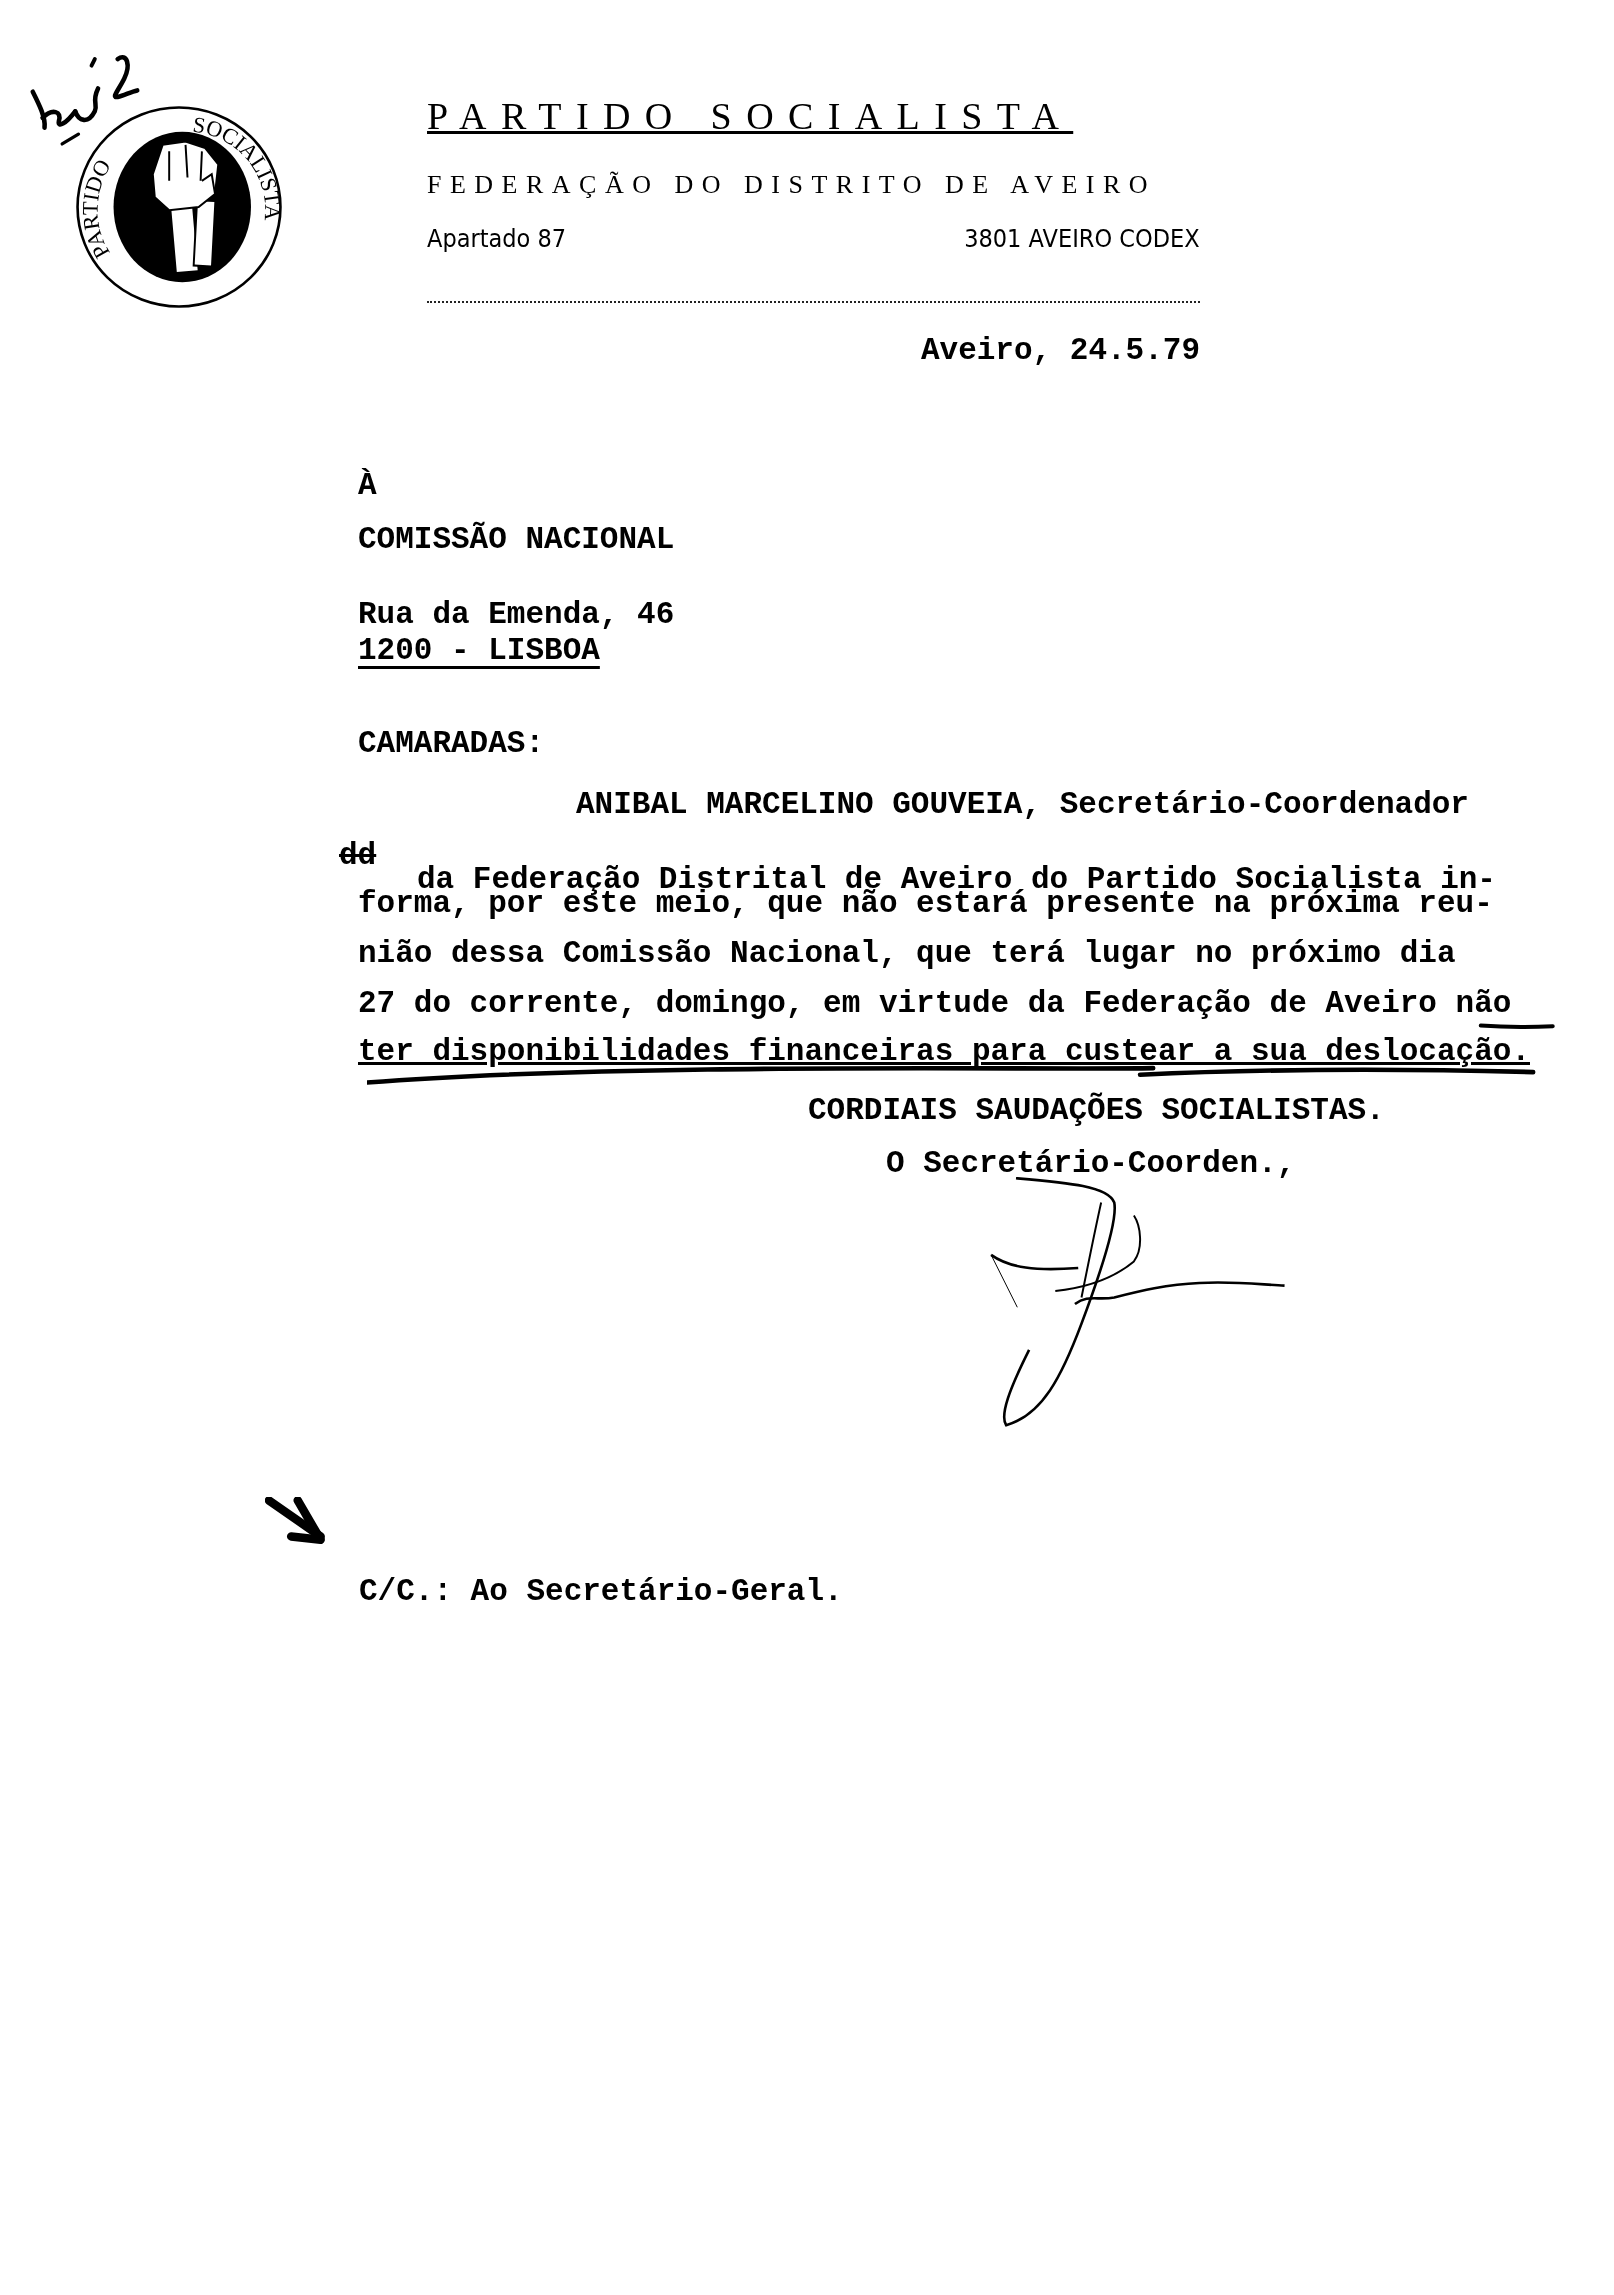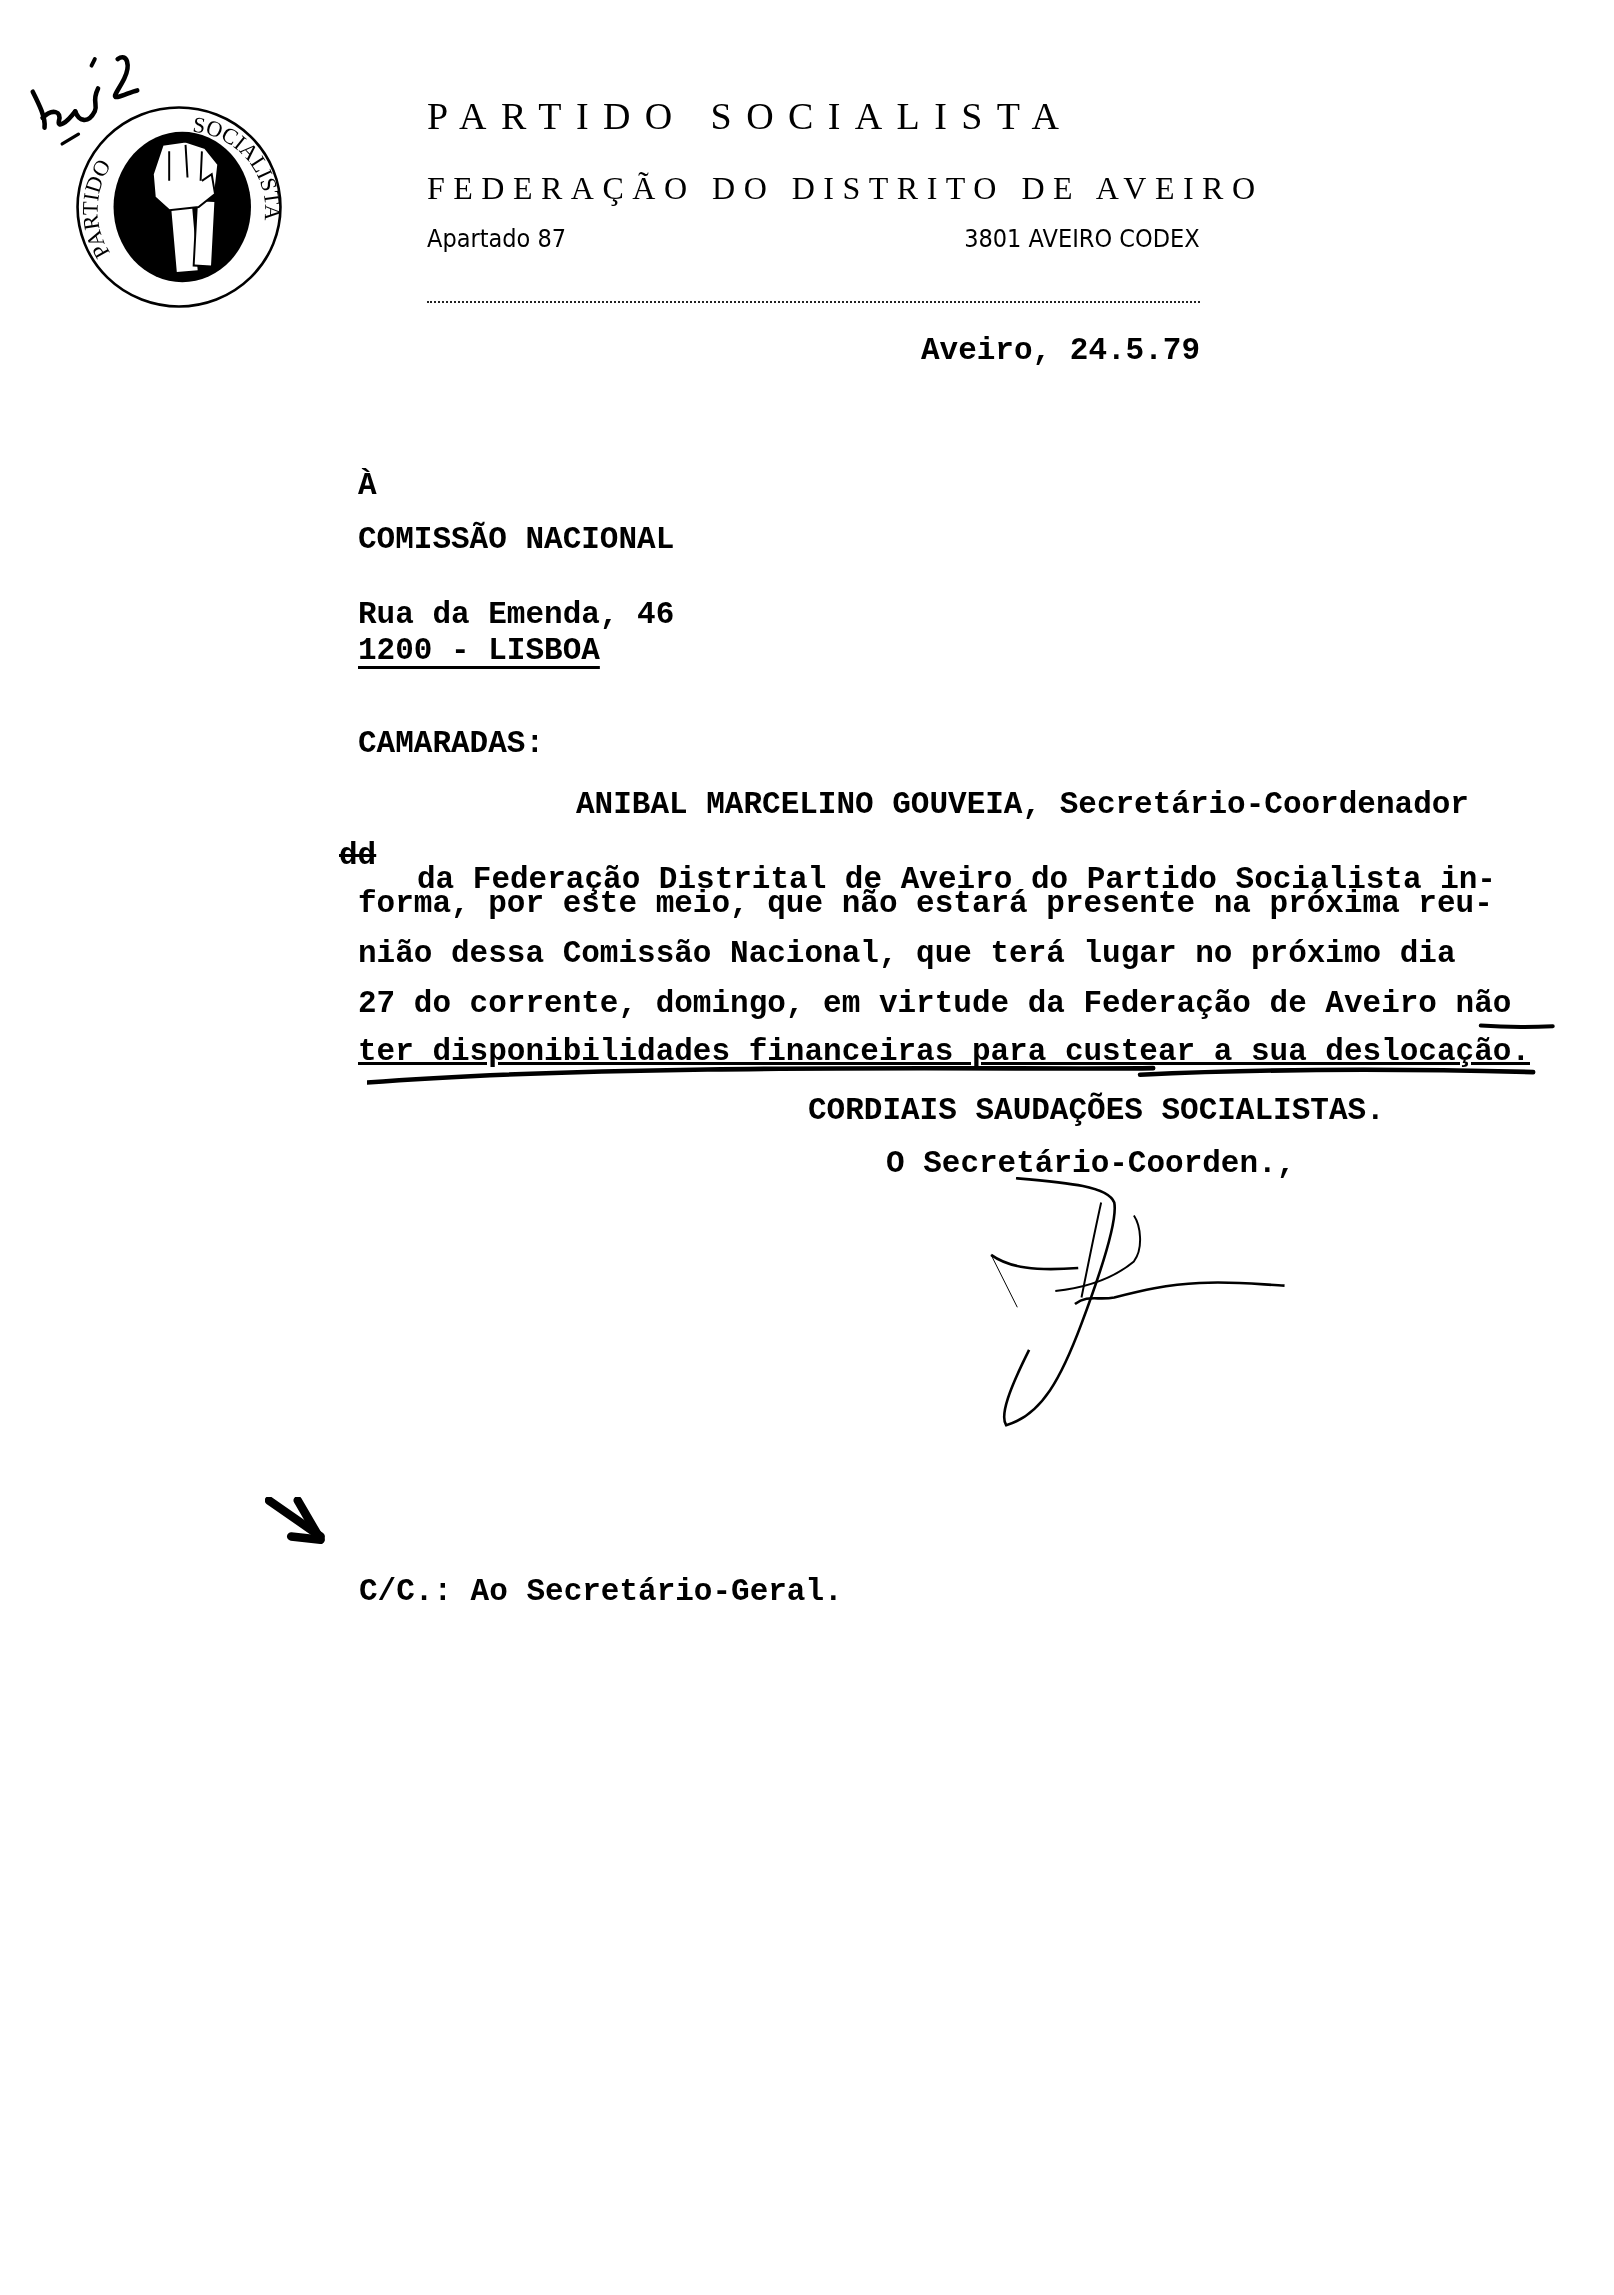--- a/index.html
+++ b/index.html
@@ -1,21 +1,21 @@
 <!DOCTYPE html>
 <html style="font-size:10.5px"><head>
 <meta charset="utf-8">
 <style>
   html, body { margin: 0; padding: 0; background: #ffffff; }
   body { width: 1614px; height: 2295px; position: relative; overflow: hidden; color: #000; }
   .abs { position: absolute; white-space: nowrap; }
 
   
   .lh-title { font-family: "Liberation Serif", "DejaVu Serif", serif; font-size: 38px; letter-spacing: 14.4px; line-height: 1; }
-  .lh-sub { font-family: "Liberation Serif", "DejaVu Serif", serif; font-size: 32px; letter-spacing: 8.5px; line-height: 1; }
+  .lh-sub { font-family: "Liberation Serif", "DejaVu Serif", serif; font-size: 26px; letter-spacing: 8.5px; line-height: 1; }
   .lh-addr { font-family: "DejaVu Sans", "Liberation Sans", sans-serif; font-size: 25px; line-height: 1; transform: scaleX(0.9); transform-origin: left top; }
   .lh-addr.right { transform-origin: right top; }
   .rule { position: absolute; left: 427px; top: 301px; width: 773px; height: 0; border-top: 2px dotted #222; }
 
   
   .tw { font-family: "Liberation Mono", "DejaVu Sans Mono", monospace; font-weight: bold; font-size: 31px; line-height: 1; text-align: center; }
   .ul { text-decoration: underline; text-decoration-thickness: 2.6px; text-underline-offset: 6.6px; }
 
   
   .logo { position: absolute; left: 71px; top: 102px; width: 216px; height: 210px; }
@@ -48,21 +48,21 @@
     <path d="M200 120 L 215 110 L 220 140"></path>
   </g>
   <text font-family="Liberation Serif, serif" font-size="34" fill="#000">
     <textPath href="#ringL">PARTIDO</textPath>
   </text>
   <text font-family="Liberation Serif, serif" font-size="34" fill="#000">
     <textPath href="#ringR">SOCIALISTA</textPath>
   </text>
 </svg>
 
-<div class="abs lh-title" style="left:427px;top:97px;">PARTIDO SOCIALISTA</div>
+<div class="abs lh-title" style="left:427px;top:97px;text-decoration:underline;">PARTIDO SOCIALISTA</div>
 <div class="abs lh-sub" style="left:427px;top:172px;">FEDERAÇÃO DO DISTRITO DE AVEIRO</div>
 <div class="abs lh-addr" style="left:427px;top:226px;">Apartado 87</div>
 <div class="abs lh-addr right" style="right:414px;top:226px;">3801 AVEIRO CODEX</div>
 <div class="rule"></div>
 
 <div class="abs tw" style="right:414px;top:335px;">Aveiro, 24.5.79</div>
 
 <div class="abs tw" style="left:358px;top:470px;">À</div>
 <div class="abs tw" style="left:358px;top:524px;">COMISSÃO NACIONAL</div>
 <div class="abs tw" style="left:358px;top:571px;margin-top:28px;">Rua da Emenda, 46</div>

